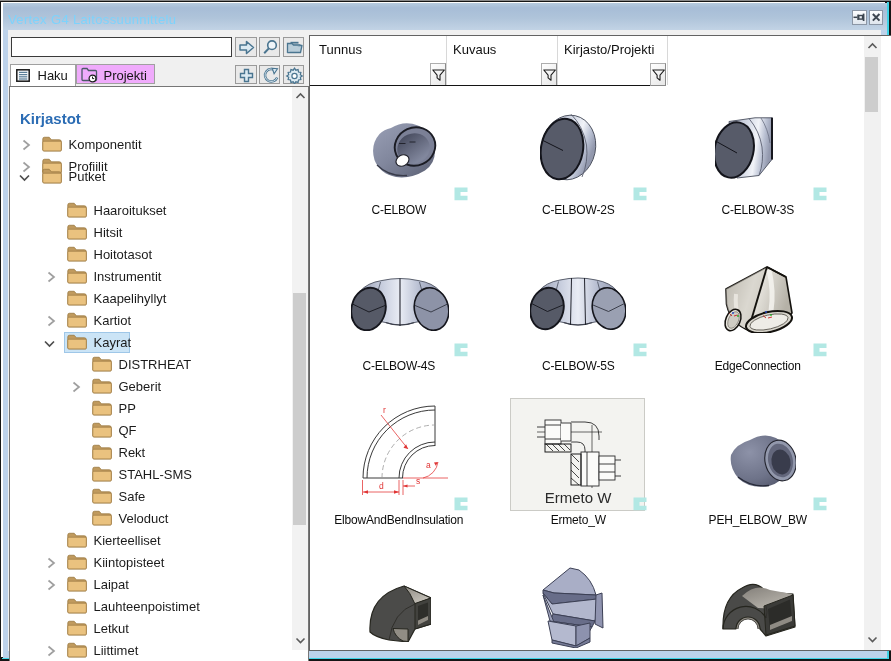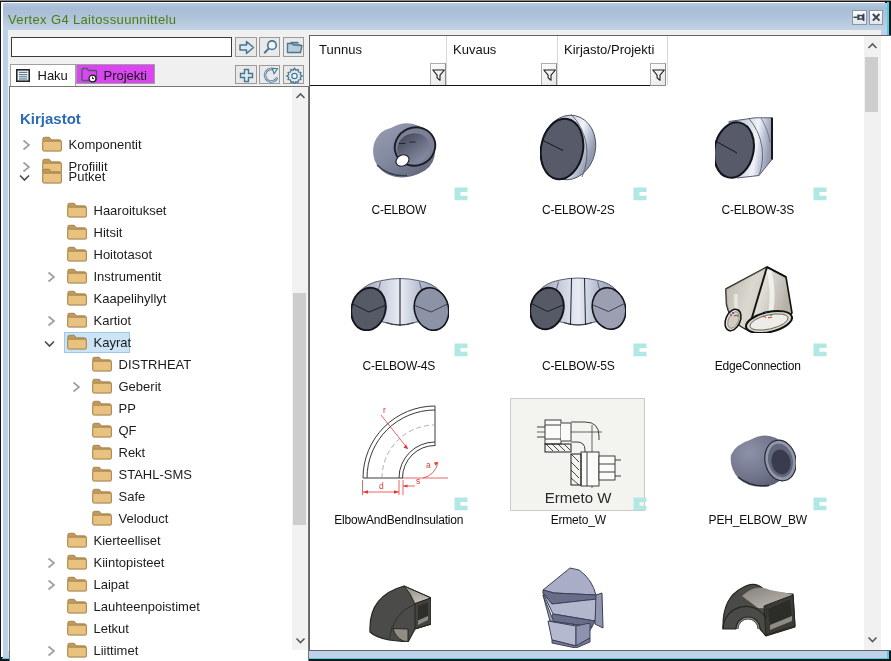--- a/index.html
+++ b/index.html
@@ -6,37 +6,37 @@
   font-family:"Liberation Sans",sans-serif;}
 *{box-sizing:border-box;}
 .abs{position:absolute;}
 #topgray{left:0;top:0;width:891px;height:1px;background:#8a8a8a;}
 #cyanR{right:2px;top:2px;width:2px;height:657.4px;background:#40d4e6;}
 #cyanB{left:2px;bottom:1.6px;width:887px;height:1.8px;background:#40d4e6;}
 #whitebox{left:1.3px;top:2.2px;width:884px;height:654.5px;background:#fdfdfd;}
 #frame{left:2.8px;top:3.4px;width:884.2px;height:654.2px;background:#bdd2ea;}
 #titlebar{left:2.8px;top:3.4px;width:884.2px;height:26.6px;
   background:linear-gradient(180deg,#b6cbdf 0%,#a7bdd7 18%,#afc4da 55%,#c2d3e5 100%);}
-#title{left:8px;top:11.5px;font-size:13px;color:#4d7c0f;letter-spacing:0.35px;}
+#title{left:8px;top:11.5px;font-size:13px;color:#7dd3fc;letter-spacing:0.35px;}
 .tbtn{top:10px;width:14.3px;height:14.6px;background:linear-gradient(#fcfdfe,#dfe6ee);
   border:1px solid #8b96a5;}
 #pinbtn{left:852.3px;}
 #closebtn{left:869px;}
 #content{left:8px;top:30px;width:872.5px;height:621px;background:#f0f0f0;}
 
 #searchbox{left:2.5px;top:7px;width:221.5px;height:19.5px;background:#fff;border:1.5px solid #3a3a3a;}
 .sbtn{width:21.2px;height:19.5px;background:#e9e9e9;border:1px solid #9a9a9a;}
 .r1{top:7px;}
 .r2{top:34.5px;}
 .bx1{left:227.4px;}
 .bx2{left:250.5px;}
 .bx3{left:274.6px;}
 .tab{top:33.5px;height:20.5px;border:1px solid #a0a0a0;font-size:13px;color:#151515;}
 #tab1{left:2px;width:65.5px;background:#fff;border-bottom:none;height:22px;z-index:2;}
-#tab2{left:67.5px;width:79px;background:#d946ef;}
+#tab2{left:67.5px;width:79px;background:#f0abfc;}
 #treepanel{left:1px;top:56px;width:299.5px;height:642px;background:#fff;border:1px solid #767676;overflow:hidden;}
 
 .trow{position:absolute;left:0;width:280px;height:22px;line-height:22px;font-size:13px;color:#1b1b1b;}
 .tkir{position:absolute;left:10px;top:22.5px;font-size:15px;font-weight:bold;color:#2b6cb4;}
 .tsel{position:absolute;left:54px;top:245px;width:66px;height:21px;background:#cbe4f6;border:1px solid #9fc7e8;}
 #vsb1{left:281.5px;top:0;width:17px;height:563px;background:#f2f2f2;}
 #vsb1 .thumb{position:absolute;left:1.5px;top:206px;width:13px;height:232px;background:#cdcdcd;}
 
 #rightpanel{left:301px;top:5px;width:596px;height:615.5px;background:#fff;border:1px solid #636363;overflow:hidden;}
 

